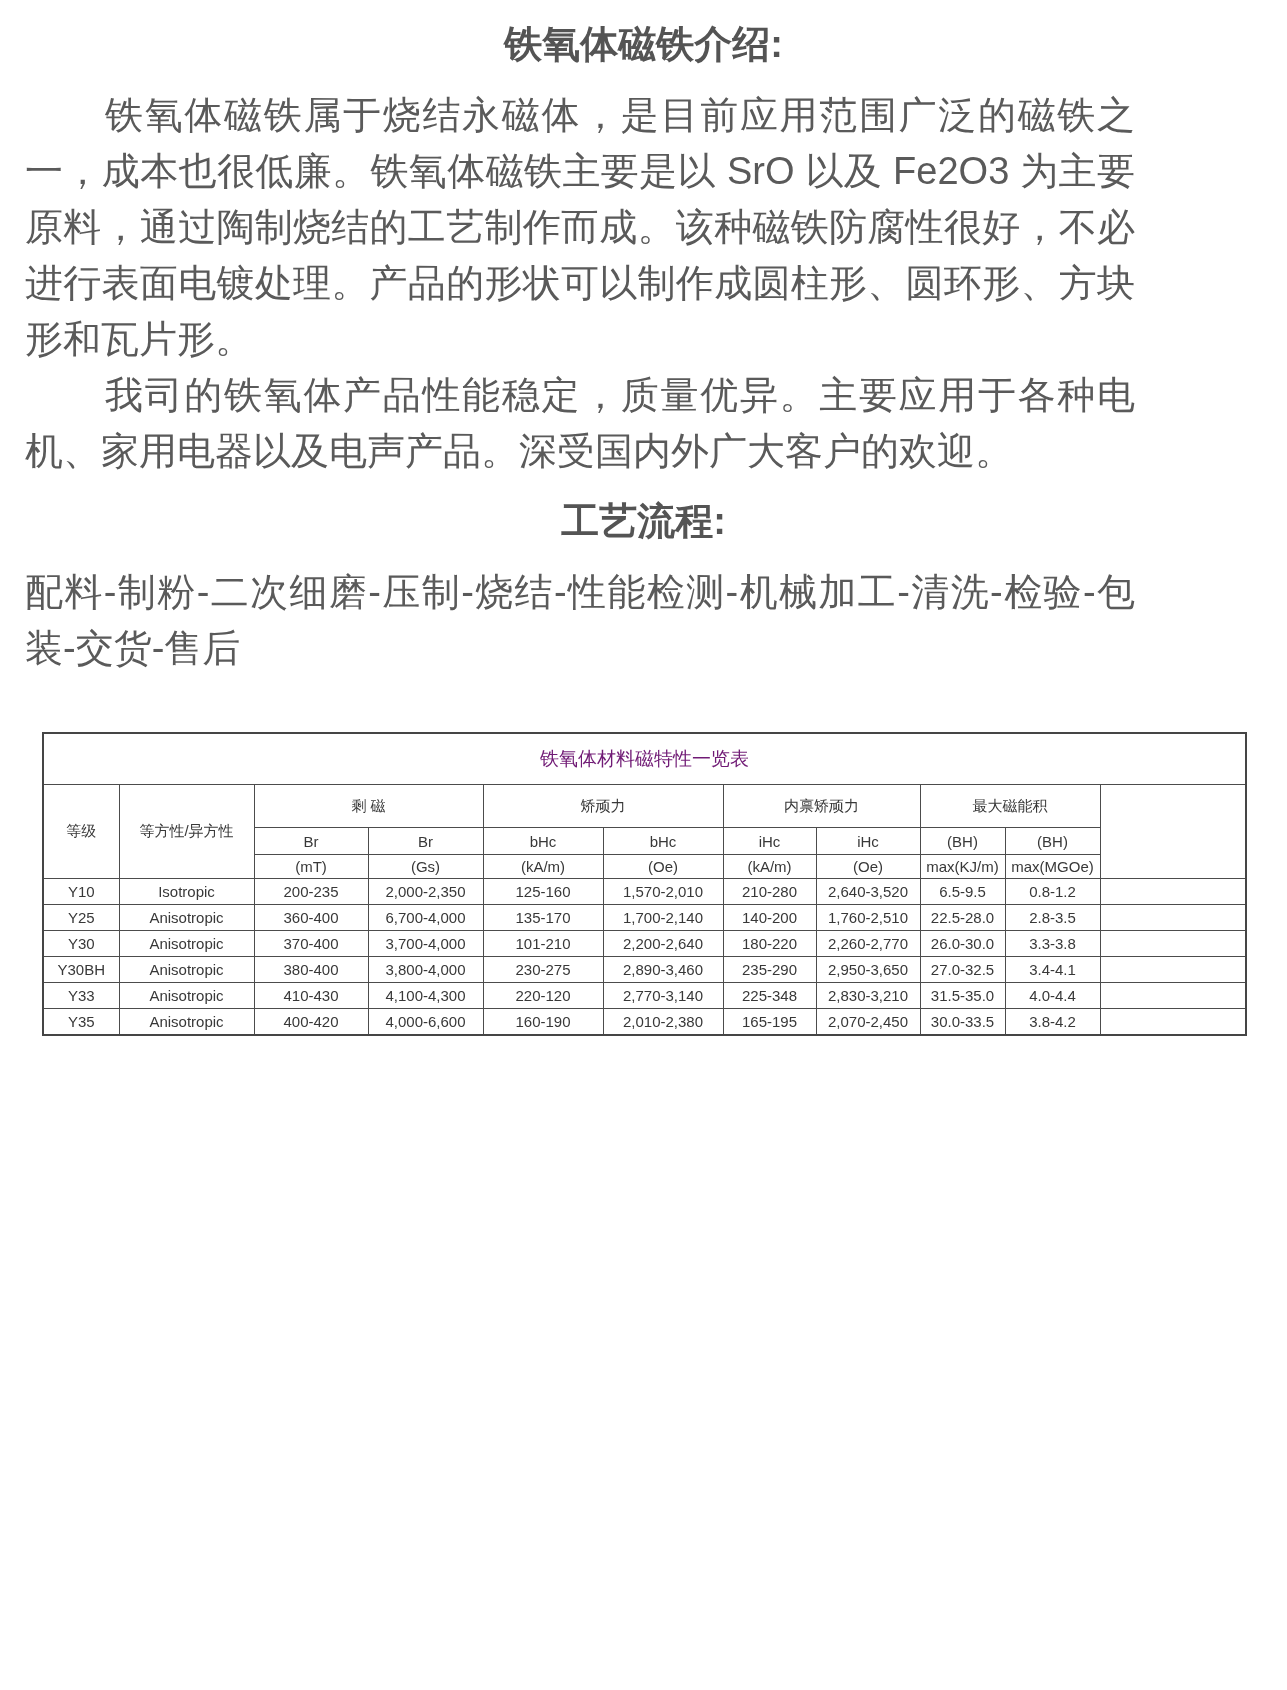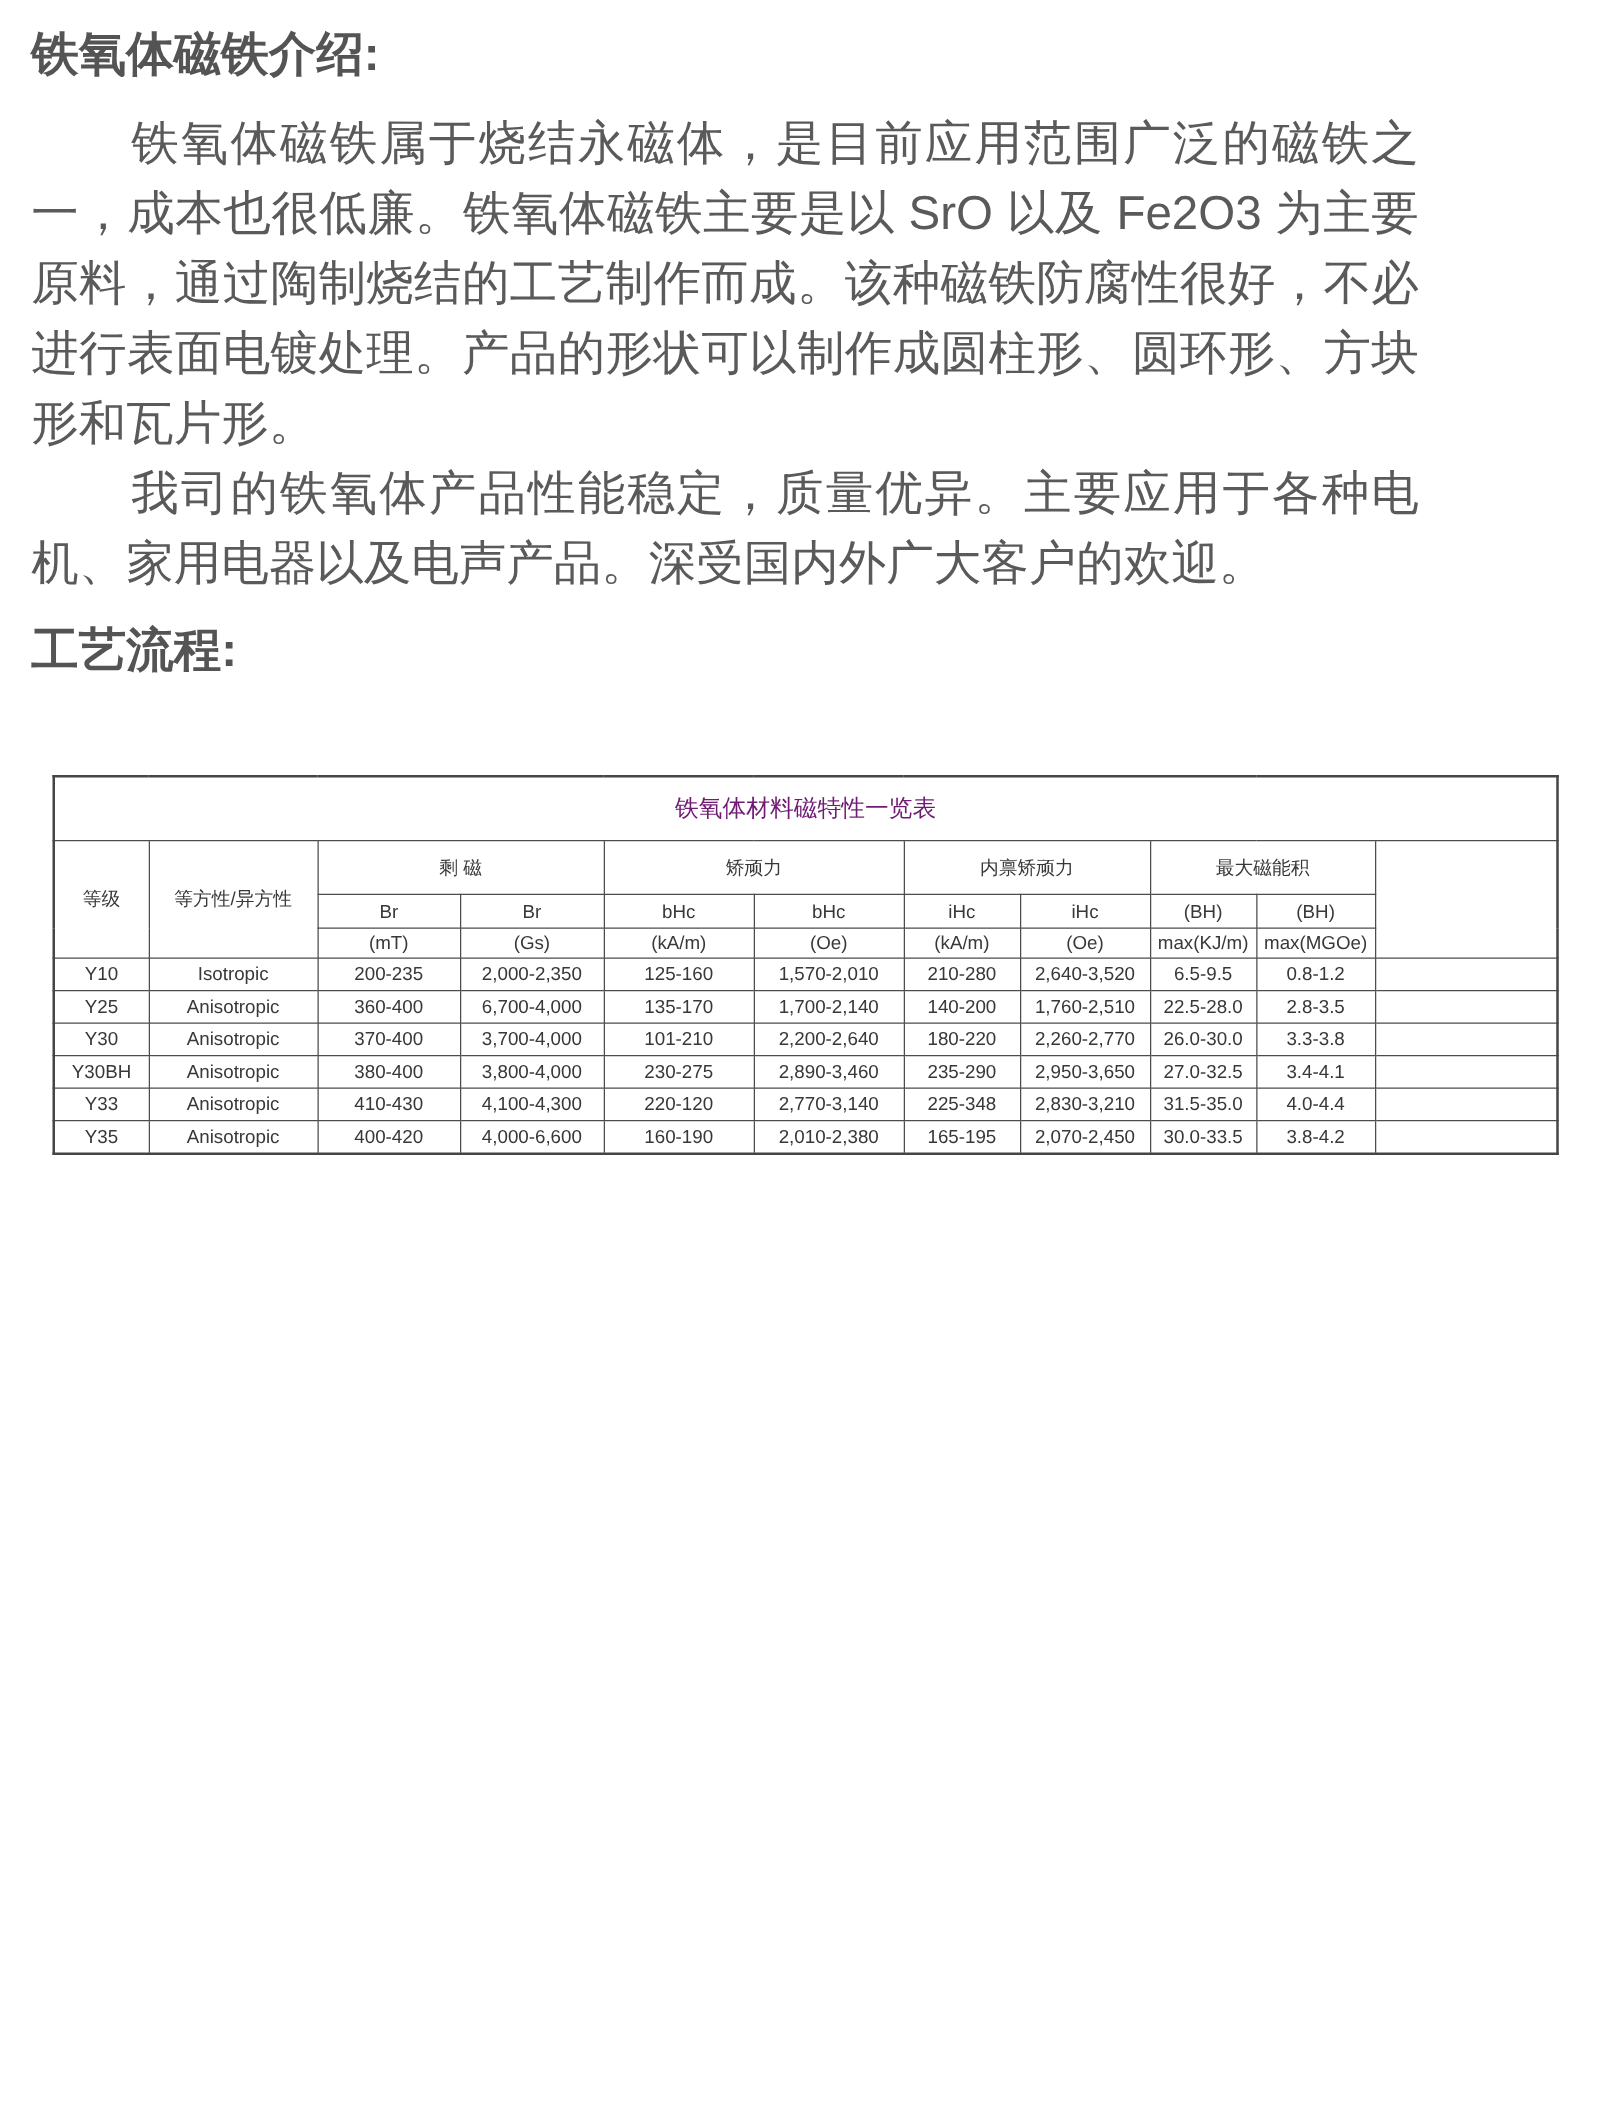--- a/index.html
+++ b/index.html
@@ -16,20 +16,21 @@
   .doc {
     padding: 2px 25px 0 25px;
     color: #595959;
   }
   .doc-heading {
     font-size: 38px;
     line-height: 85px;
     font-weight: bold;
     color: #545454;
     margin: 0;
+    text-align: center;
   }
   .doc p {
     margin: 0;
     width: 1110px;
     font-size: 38px;
     line-height: 56px;
     text-align: justify;
     color: #5a5a5a;
   }
   .doc p.indent {
@@ -70,20 +71,21 @@
 <div class="doc">
 
   <div class="doc-heading">铁氧体磁铁介绍:</div>
 
   <p class="indent">铁氧体磁铁属于烧结永磁体，是目前应用范围广泛的磁铁之一，成本也很低廉。铁氧体磁铁主要是以 SrO 以及 Fe2O3 为主要原料，通过陶制烧结的工艺制作而成。该种磁铁防腐性很好，不必进行表面电镀处理。产品的形状可以制作成圆柱形、圆环形、方块形和瓦片形。</p>
 
   <p class="indent">我司的铁氧体产品性能稳定，质量优异。主要应用于各种电机、家用电器以及电声产品。深受国内外广大客户的欢迎。</p>
 
   <div class="doc-heading">工艺流程:</div>
 
+  <p>配料-制粉-二次细磨-压制-烧结-性能检测-机械加工-清洗-检验-包装-交货-售后</p>
 
   <div class="table-wrap">
     <table class="props">
       <colgroup>
         <col style="width:76px">
         <col style="width:135px">
         <col style="width:114px">
         <col style="width:115px">
         <col style="width:120px">
         <col style="width:120px">

